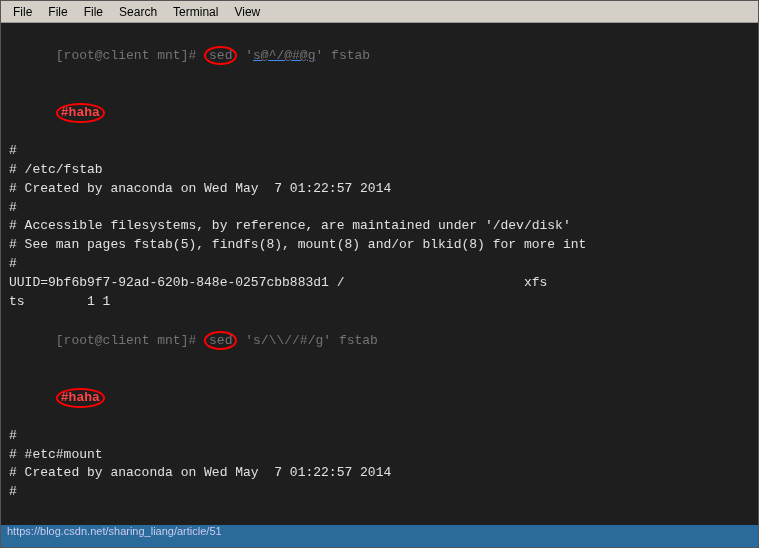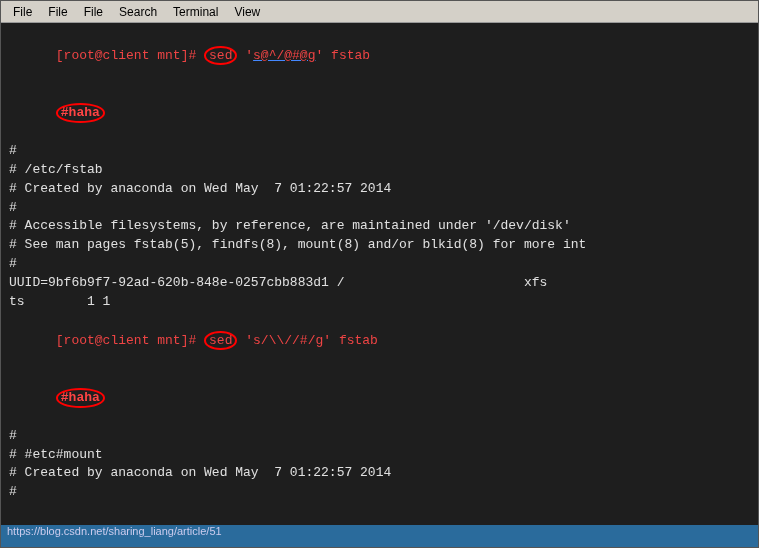--- a/index.html
+++ b/index.html
@@ -79,21 +79,21 @@
       font-size: 13px;
       line-height: 1.45;
     }
 
     .line {
       white-space: pre;
       color: #e0e0e0;
     }
 
     .line.prompt {
-      color: #ef4444;
+      color: #737373;
     }
 
     .highlight-red {
       color: #ff4444;
       font-weight: bold;
     }
 
     .circle-highlight {
       display: inline-block;
       border: 2px solid red;

